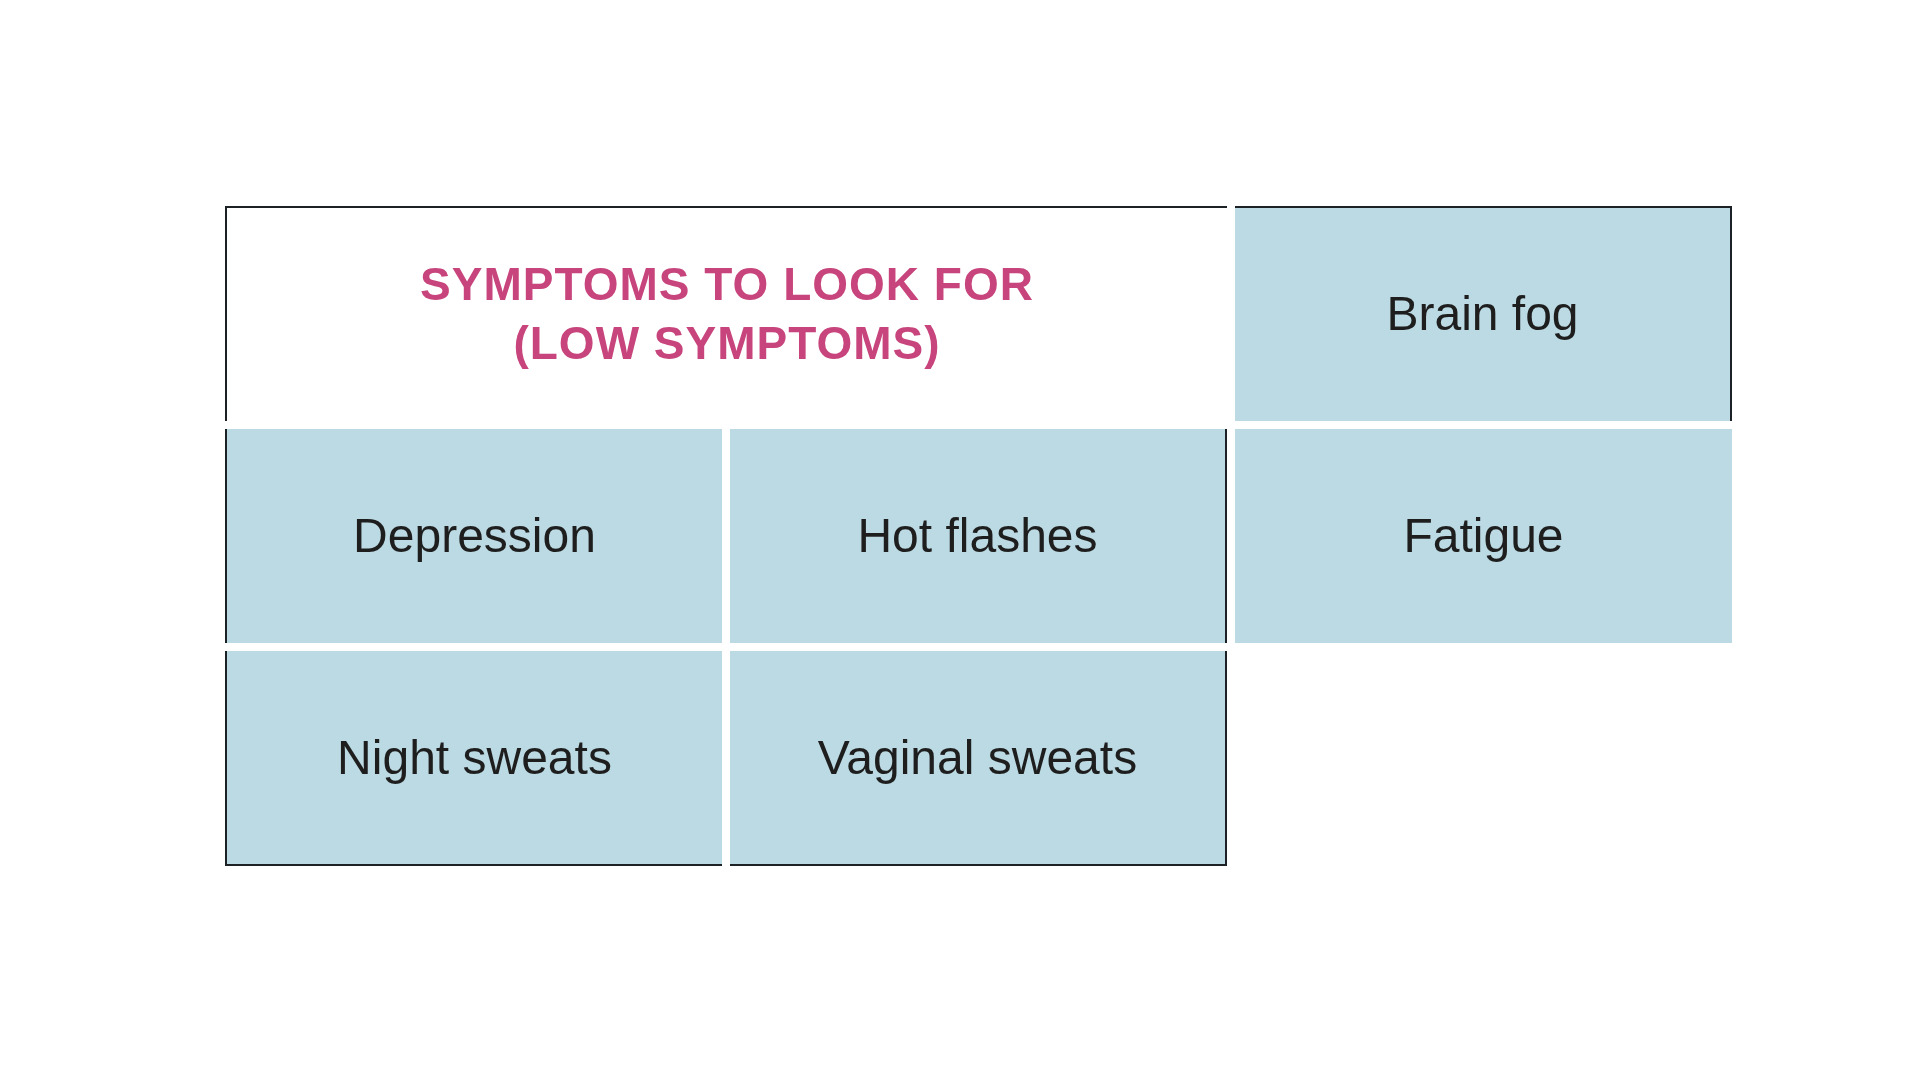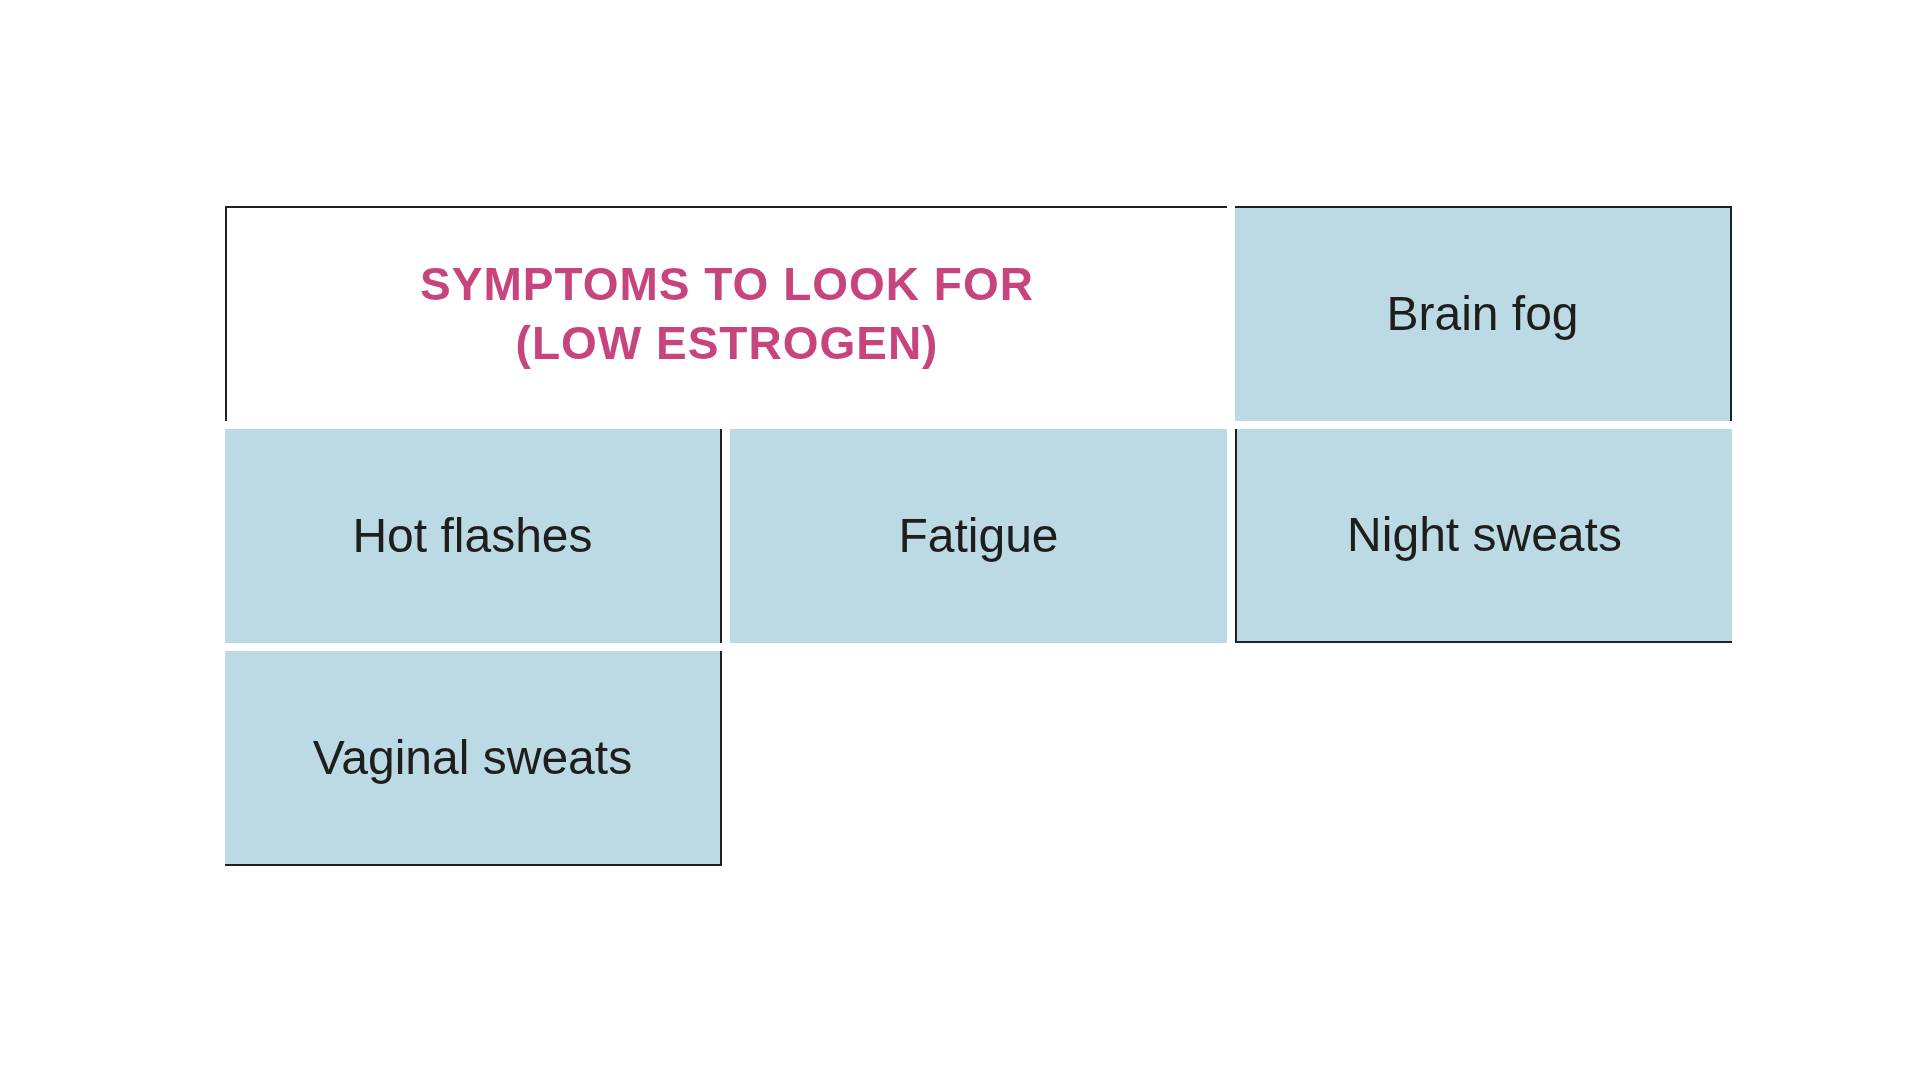--- a/index.html
+++ b/index.html
@@ -63,26 +63,29 @@
   .b-bottom { border-bottom: 2px solid #1B2124; }
 </style>
 </head>
 <body>
 
 <div class="slide">
   <div class="symptom-table">
 
     <div class="cell title-cell b-top b-left">
       <div>SYMPTOMS TO LOOK FOR</div>
-      <div>(LOW ESTROGEN)</div>
+      <div>(LOW SYMPTOMS)</div>
     </div>
     <div class="cell blue b-top b-right">
       <div class="cell-text">Brain fog</div>
     </div>
 
+    <div class="cell blue b-left">
+      <div class="cell-text">Depression</div>
+    </div>
     <div class="cell blue b-right">
       <div class="cell-text">Hot flashes</div>
     </div>
     <div class="cell blue">
       <div class="cell-text">Fatigue</div>
     </div>
 
     <div class="cell blue b-left b-bottom">
       <div class="cell-text">Night sweats</div>
     </div>

